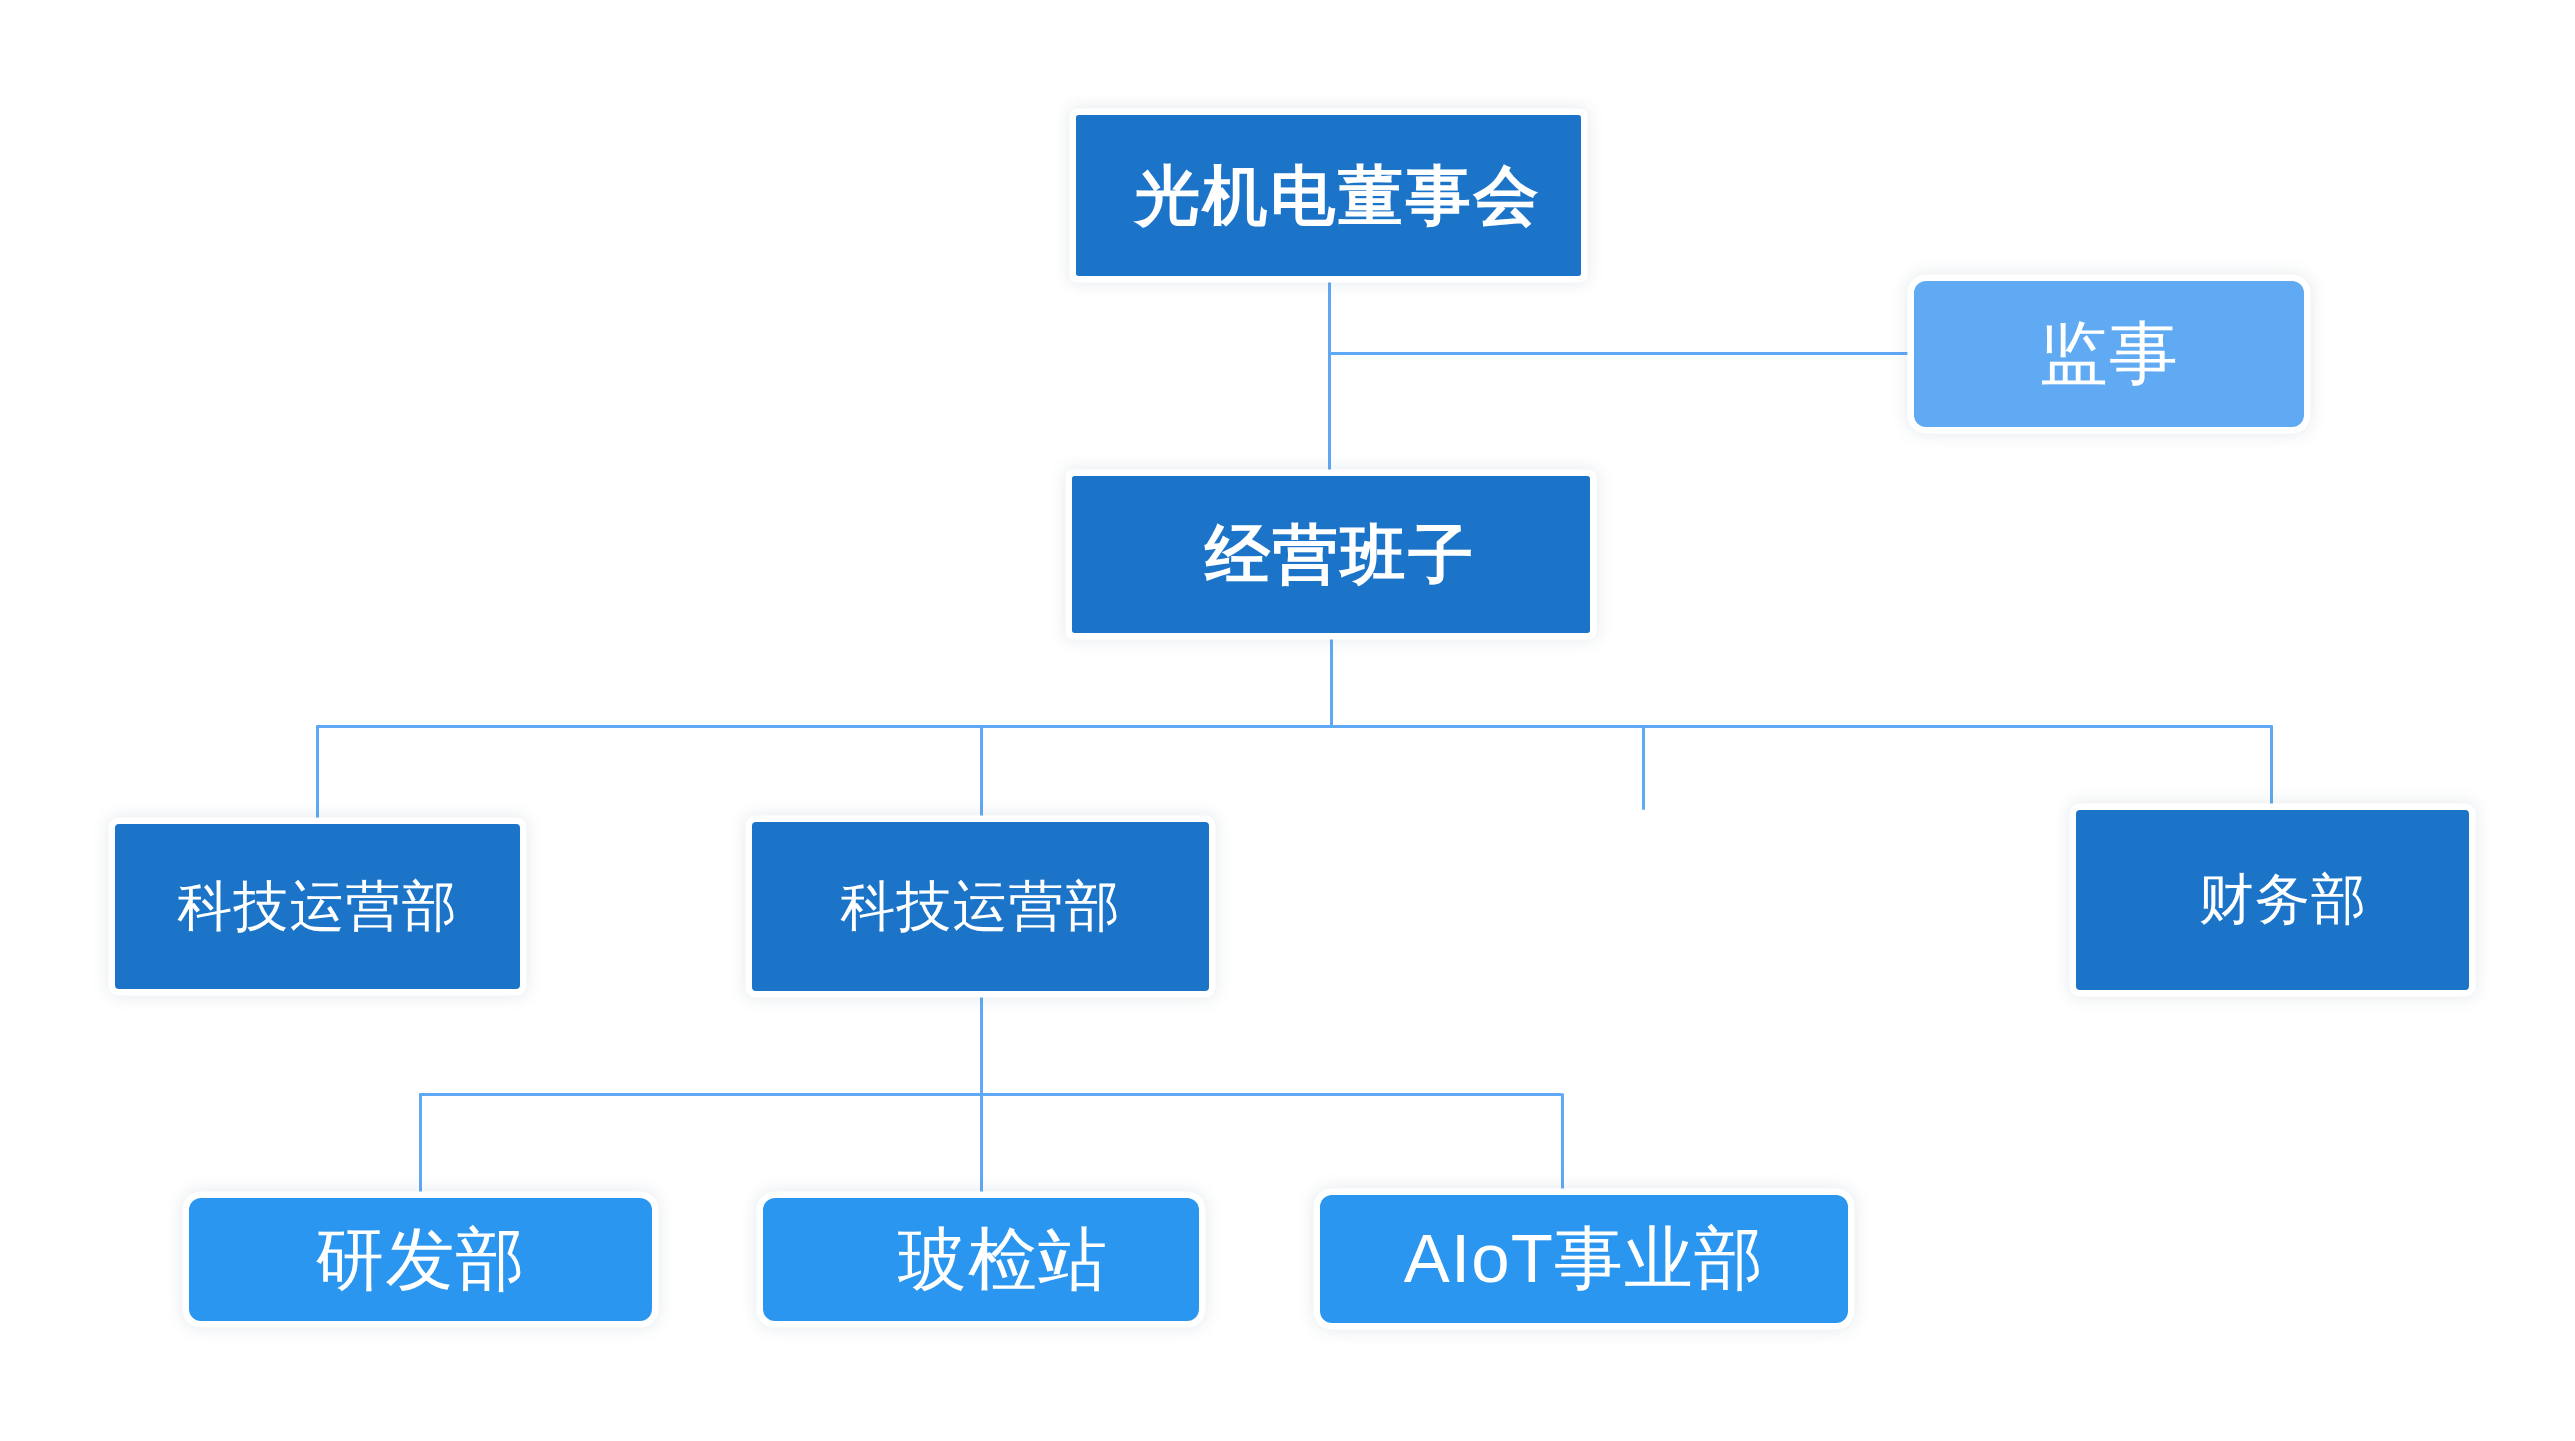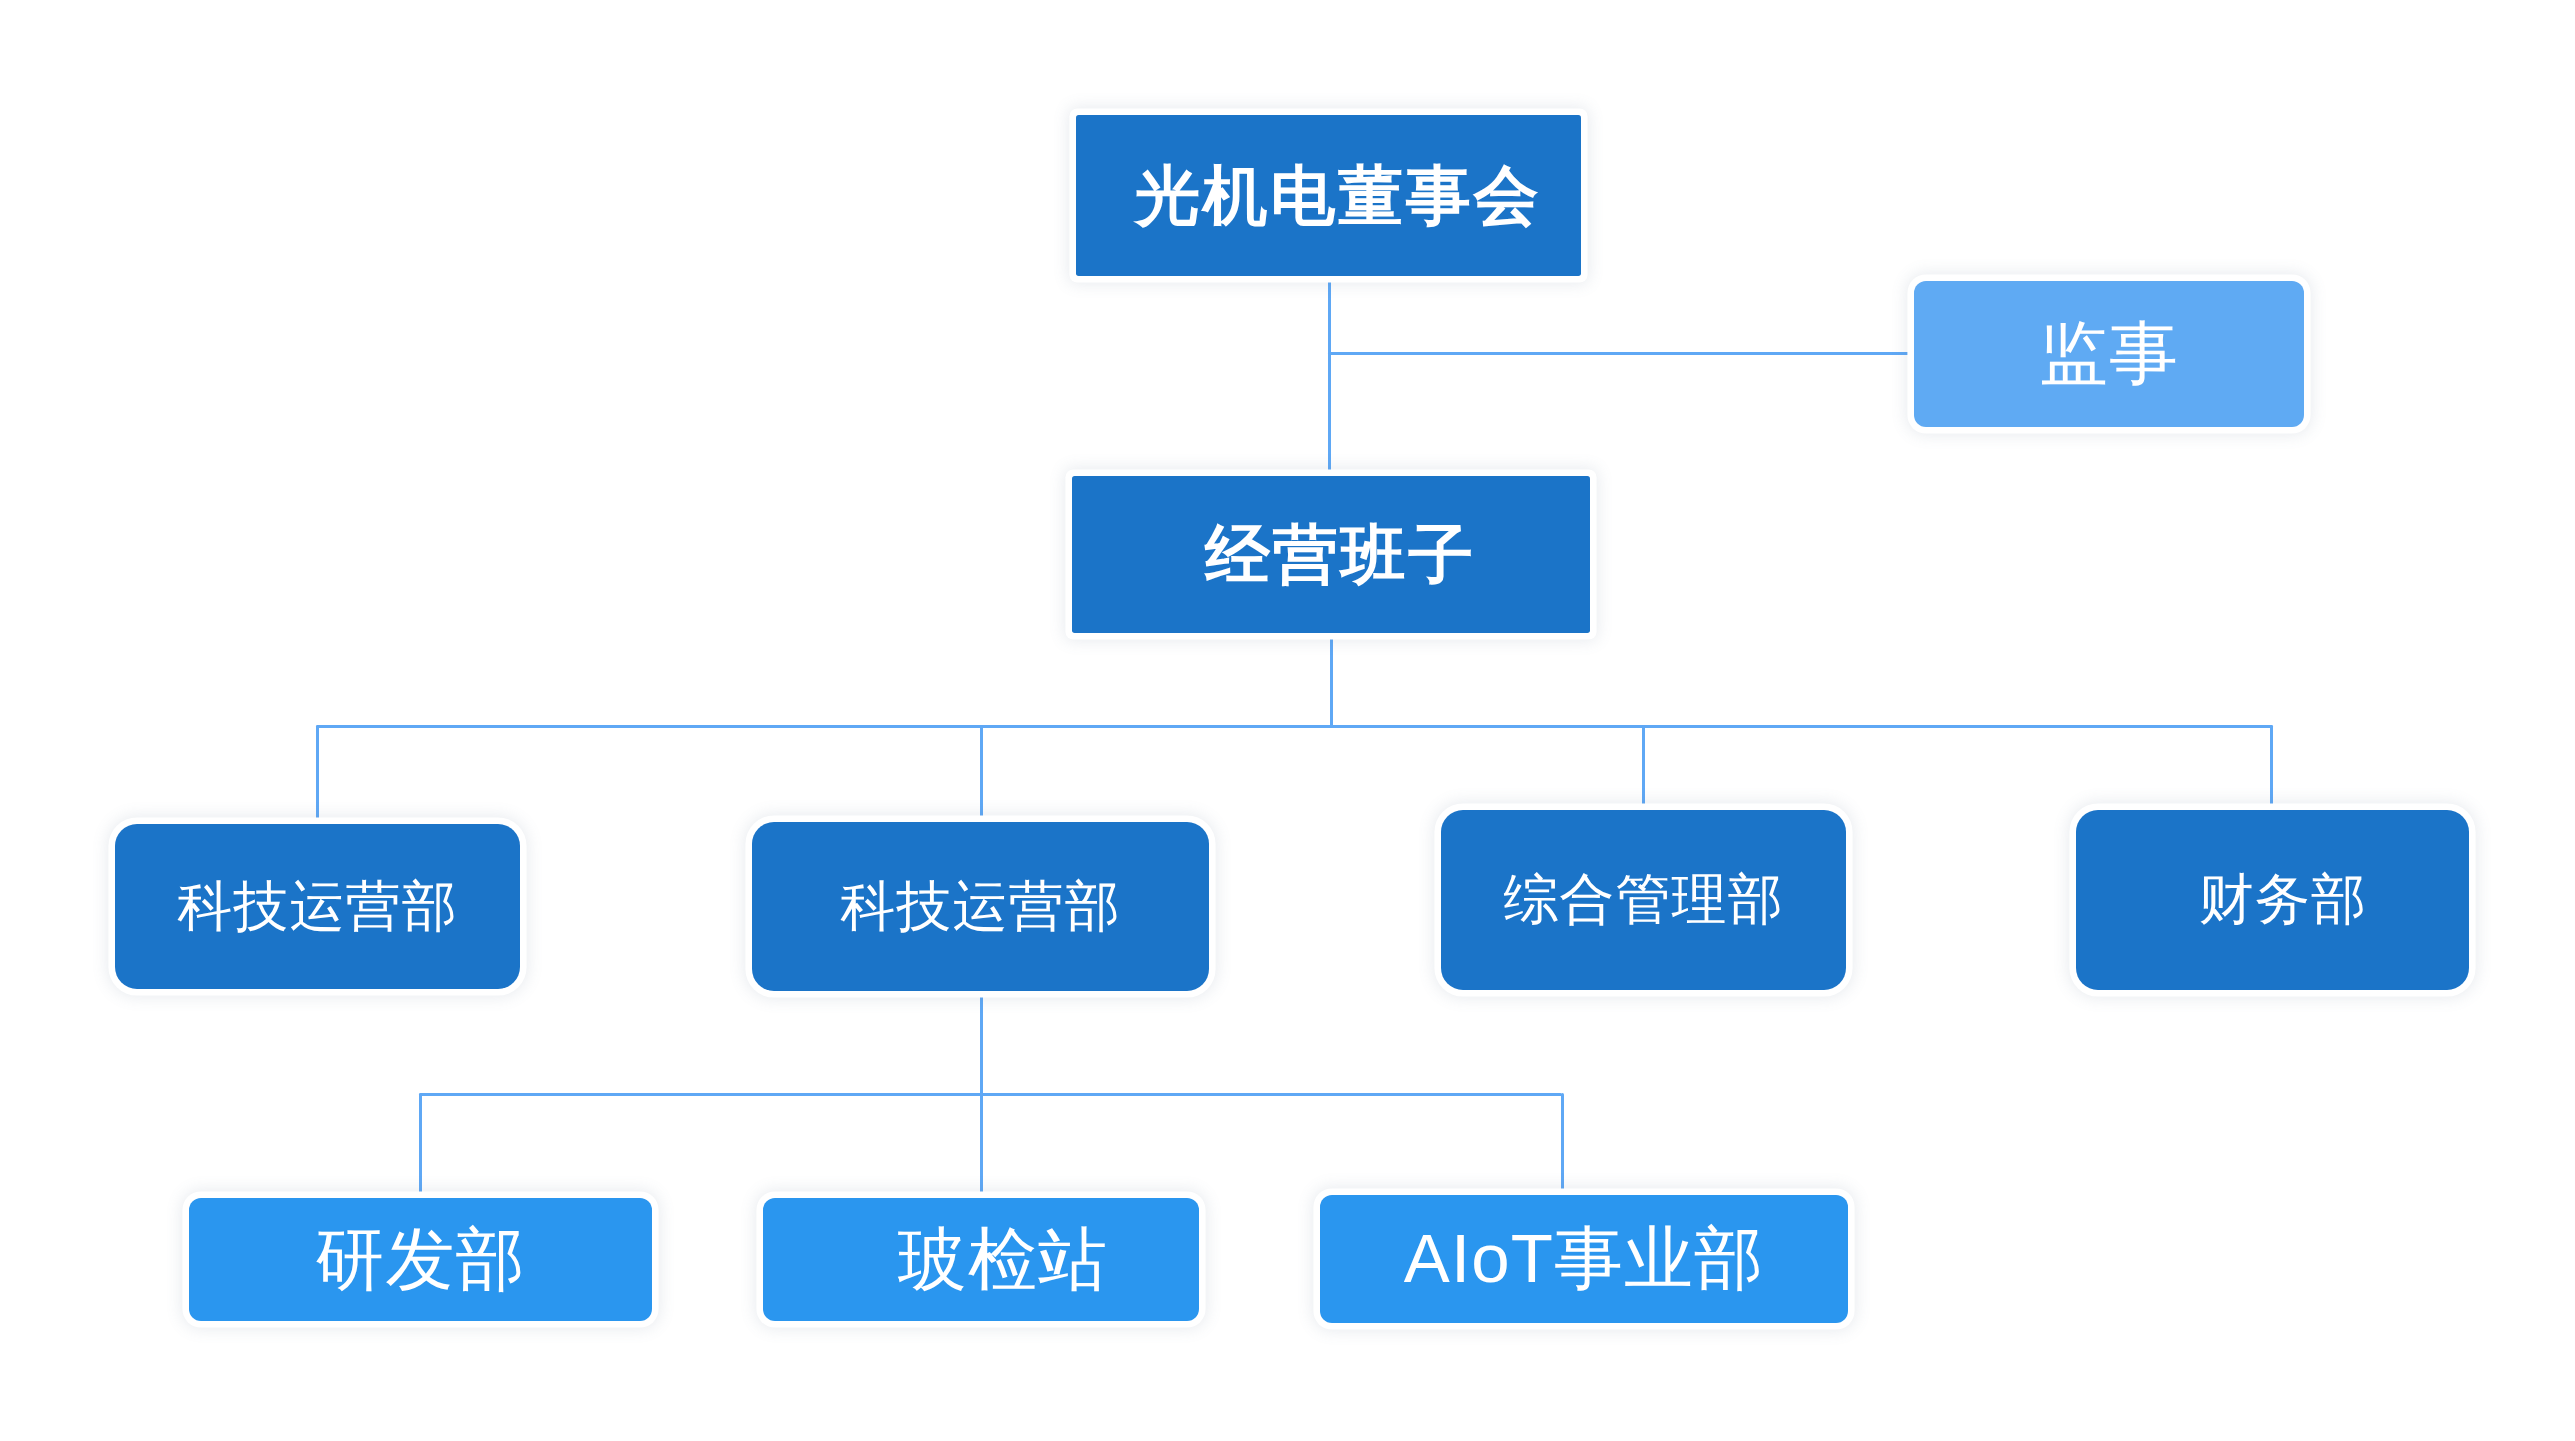--- a/index.html
+++ b/index.html
@@ -49,21 +49,21 @@
   .node.bright  { background: var(--node_bright); }
   .node.light   { background: var(--node_light); }
   .node.lvl-top {
     border-radius: 2.7px;
     font-weight: bold;
     font-size: 65px;
     letter-spacing: 2.7px;
     padding-left: 19px;
   }
   .node.lvl-dept {
-    border-radius: 22px;
+    border-radius: 4px;
     font-weight: normal;
     font-size: 55px;
     letter-spacing: 1.1px;
   }
   .node.lvl-sub {
     border-radius: 12px;
     font-weight: normal;
     font-size: 69px;
     letter-spacing: 1.1px;
   }
@@ -115,21 +115,20 @@
   <div class="node primary lvl-top" id="node-board">光机电董事会</div>
 
   <div class="node light lvl-sub" id="node-supervisor">监事</div>
 
   <div class="node primary lvl-top" id="node-management">经营班子</div>
 
   <div class="node primary lvl-dept" id="node-tech-ops">科技运营部</div>
 
   <div class="node primary lvl-dept" id="node-rd-center">科技运营部</div>
 
-  <div class="node primary lvl-dept" id="node-general-mgmt">综合管理部</div>
 
   <div class="node primary lvl-dept" id="node-finance">财务部</div>
 
   <div class="node bright lvl-sub" id="node-rd-dept">研发部</div>
 
   <div class="node bright lvl-sub" id="node-glass">玻检站</div>
 
   <div class="node bright lvl-sub" id="node-aiot">AIoT事业部</div>
 
 </div>

